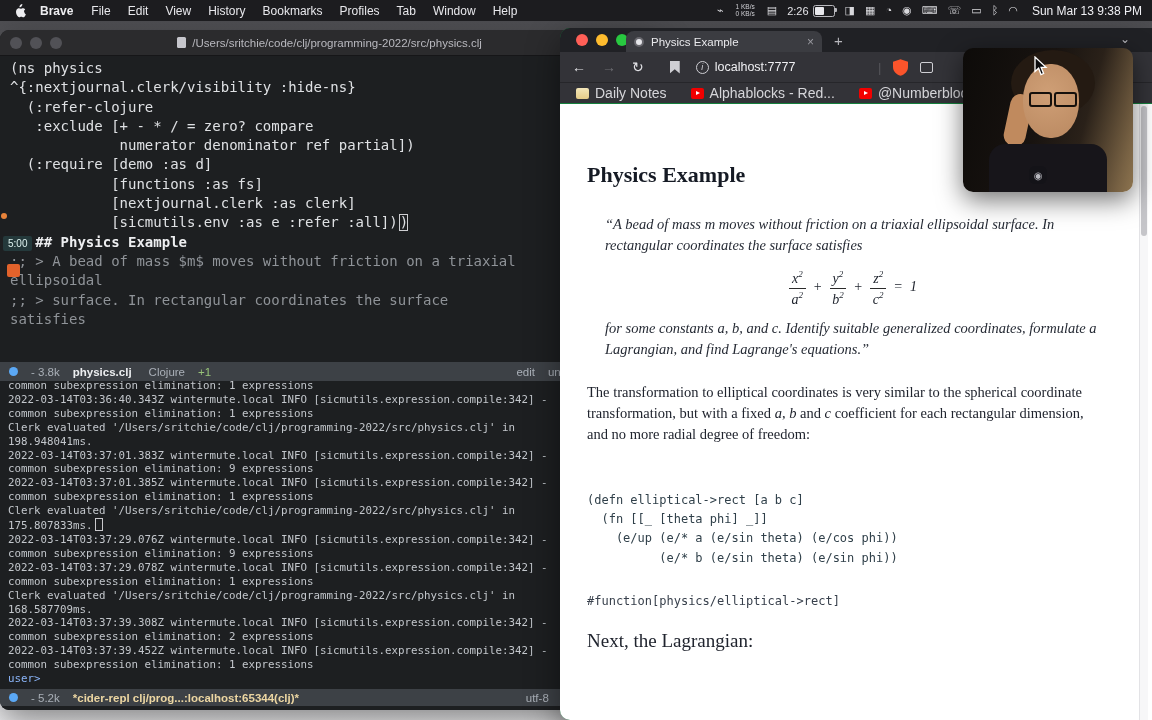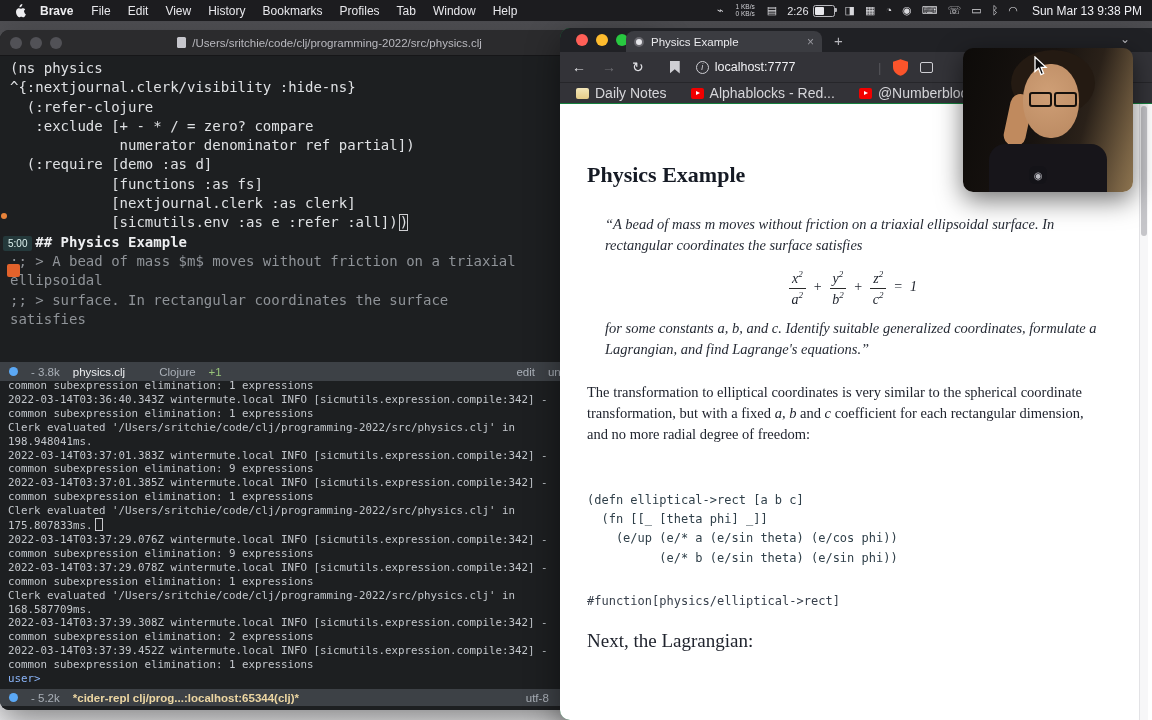--- a/index.html
+++ b/index.html
@@ -35,21 +35,21 @@
   #emacs .wtitle{display:flex;align-items:center;font-size:11.5px;color:#b9b9bf;max-width:480px;white-space:nowrap}
   .doc-ico{width:9px;height:11px;background:#c6c6cc;border-radius:1.5px;margin-right:6px;flex:none}
   #codearea{height:306px;padding:3px 0 0 10px;box-sizing:border-box;overflow:hidden;
             font-family:"DejaVu Sans Mono",monospace;font-size:14px;color:#dfe1e4}
   .cl{line-height:19.3px;white-space:pre}
   .cl.cmt{color:#8f9398}
   .cl.hd{color:#edeef0;font-weight:bold}
   .cursor{display:inline-block;width:9px;border:1px solid #cfcfd2;margin-left:1px;color:#dfe1e4;line-height:15px;box-sizing:border-box;text-align:center}
   .modeline{height:19px;background:#3d4146;display:flex;align-items:center;gap:13px;padding:0 9px;font-size:11.5px;color:#aab0b8;white-space:nowrap;box-sizing:border-box}
   .ml-dot{width:9px;height:9px;border-radius:50%;background:#5ba8f5;flex:none}
-  .ml-file{color:#eceef0;font-weight:normal}
+  .ml-file{color:#eceef0;font-weight:bold}
   .ml-buffer{color:#ecd6a2;font-weight:bold;overflow:hidden;text-overflow:ellipsis;max-width:300px}
   .ml-plus{color:#98c379}
   .ml-spacer{flex:1}
   #repl{height:308px;padding:3px 0 0 8px;box-sizing:border-box;overflow:hidden;
         font-family:"DejaVu Sans Mono",monospace;font-size:10.8px;color:#c3c7cc}
   #log-lines{margin-top:-5px}
   .log-line{line-height:13.9px;white-space:pre}
   .prompt{color:#8ab4f8}
   .mini-cursor{display:inline-block;width:6px;height:11px;border:1px solid #c9c9cc;margin-left:2px;vertical-align:-2px}
   #emacs .echo{height:4px;background:#1d1f21}
@@ -209,21 +209,21 @@
       <div class="cl "><span></span></div>
       <div class="cl cmt"><span>;; &gt; A bead of mass $m$ moves without friction on a triaxial</span></div>
       <div class="cl cmt"><span>ellipsoidal</span></div>
       <div class="cl cmt"><span>;; &gt; surface. In rectangular coordinates the surface</span></div>
       <div class="cl cmt"><span>satisfies</span></div>
     </div>
   <div class="modeline" id="modeline1">
     <span class="ml-dot"></span>
     <span>- 3.8k</span>
     <span class="ml-file">physics.clj</span>
-    <span style="margin-left:21px">Clojure</span>
+    <span style="margin-left:4px">Clojure</span>
     <span class="ml-plus">+1</span>
     <span class="ml-spacer"></span>
     <span>edit</span>
     <span>unix</span>
     <span>9:47</span>
     <span style="margin-left:14px">Top</span>
   </div>
   <div id="repl">
     <div id="log-lines">
         <div class="log-line">common subexpression elimination: 1 expressions</div>

